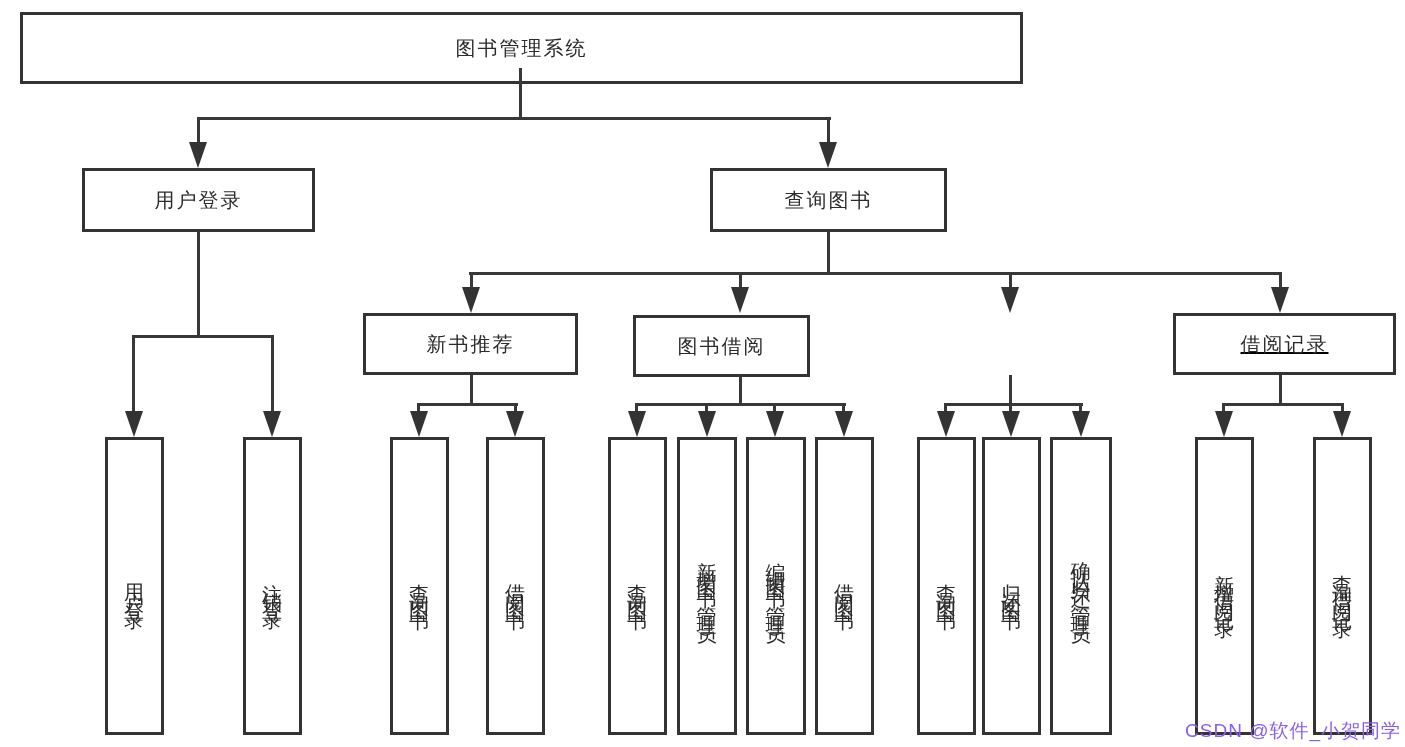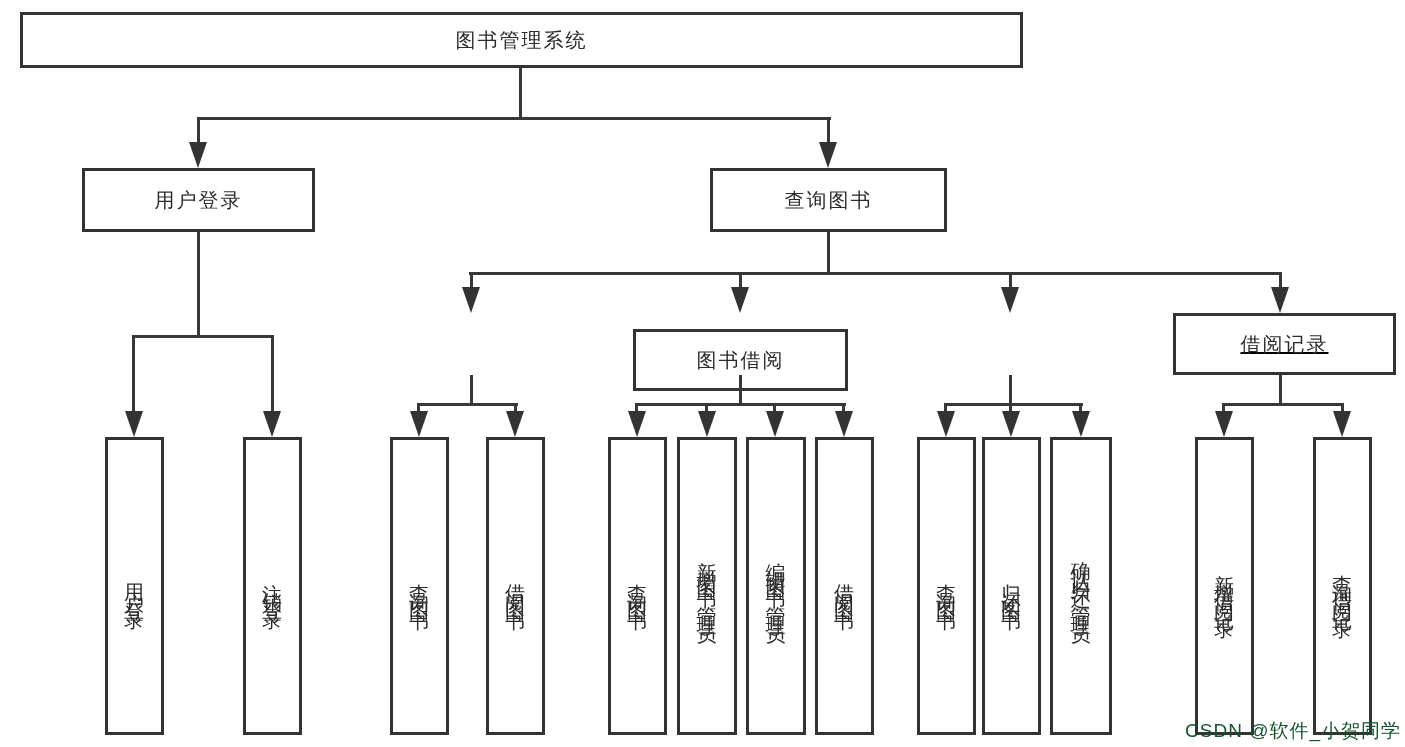--- a/index.html
+++ b/index.html
@@ -44,32 +44,32 @@
     height: 0;
     border-left: 9px solid transparent;
     border-right: 9px solid transparent;
     border-top: 26px solid #333333;
   }
   .watermark {
     position: absolute;
     right: 4px;
     bottom: 3px;
     font-size: 19px;
-    color: #14532d;
+    color: #8b5cf6;
     letter-spacing: 1px;
     white-space: nowrap;
     margin-top: 36px;
   }
 </style>
 </head>
 <body>
 
 <div class="stage">
 
-  <div class="box" style="left:20px;top:12px;width:1003px;height:56px;">
+  <div class="box" style="left:20px;top:12px;width:1003px;height:72px;">
     <span class="hlabel">图书管理系统</span>
   </div>
 
   <div class="line" style="left:519px;top:68px;width:3px;height:51px;"></div>
   <div class="line" style="left:197px;top:117px;width:634px;height:3px;"></div>
   <div class="line" style="left:197px;top:117px;width:3px;height:32px;"></div>
   <div class="line" style="left:827px;top:117px;width:3px;height:32px;"></div>
   <div class="arrow" style="left:189px;top:142px;"></div>
   <div class="arrow" style="left:819px;top:142px;"></div>
 
@@ -91,21 +91,24 @@
   <div class="line" style="left:469px;top:272px;width:813px;height:3px;"></div>
   <div class="line" style="left:470px;top:272px;width:3px;height:20px;"></div>
   <div class="line" style="left:739px;top:272px;width:3px;height:20px;"></div>
   <div class="line" style="left:1009px;top:272px;width:3px;height:20px;"></div>
   <div class="line" style="left:1279px;top:272px;width:3px;height:20px;"></div>
   <div class="arrow" style="left:462px;top:287px;"></div>
   <div class="arrow" style="left:731px;top:287px;"></div>
   <div class="arrow" style="left:1001px;top:287px;"></div>
   <div class="arrow" style="left:1271px;top:287px;"></div>
 
-  <div class="box" style="left:633px;top:329px;width:215px;height:62px;">
+  <div class="box" style="left:363px;top:313px;width:215px;height:62px;">
+    <span class="hlabel">新书推荐</span>
+  </div>
+  <div class="box" style="left:633px;top:315px;width:177px;height:62px;">
     <span class="hlabel">图书借阅</span>
   </div>
   <div class="box" style="left:1173px;top:313px;width:223px;height:62px;text-decoration:underline;">
     <span class="hlabel">借阅记录</span>
   </div>
 
   <div class="line" style="left:470px;top:375px;width:3px;height:31px;"></div>
   <div class="line" style="left:417px;top:403px;width:101px;height:3px;"></div>
   <div class="line" style="left:417px;top:403px;width:3px;height:12px;"></div>
   <div class="line" style="left:514px;top:403px;width:3px;height:12px;"></div>

